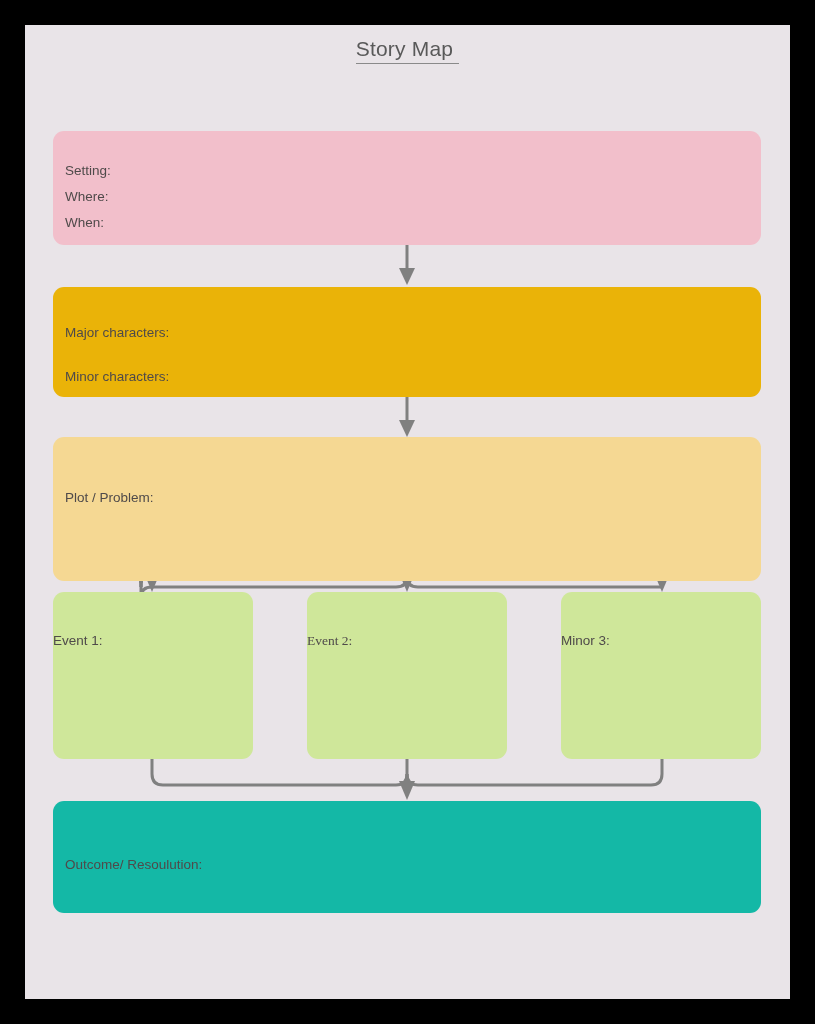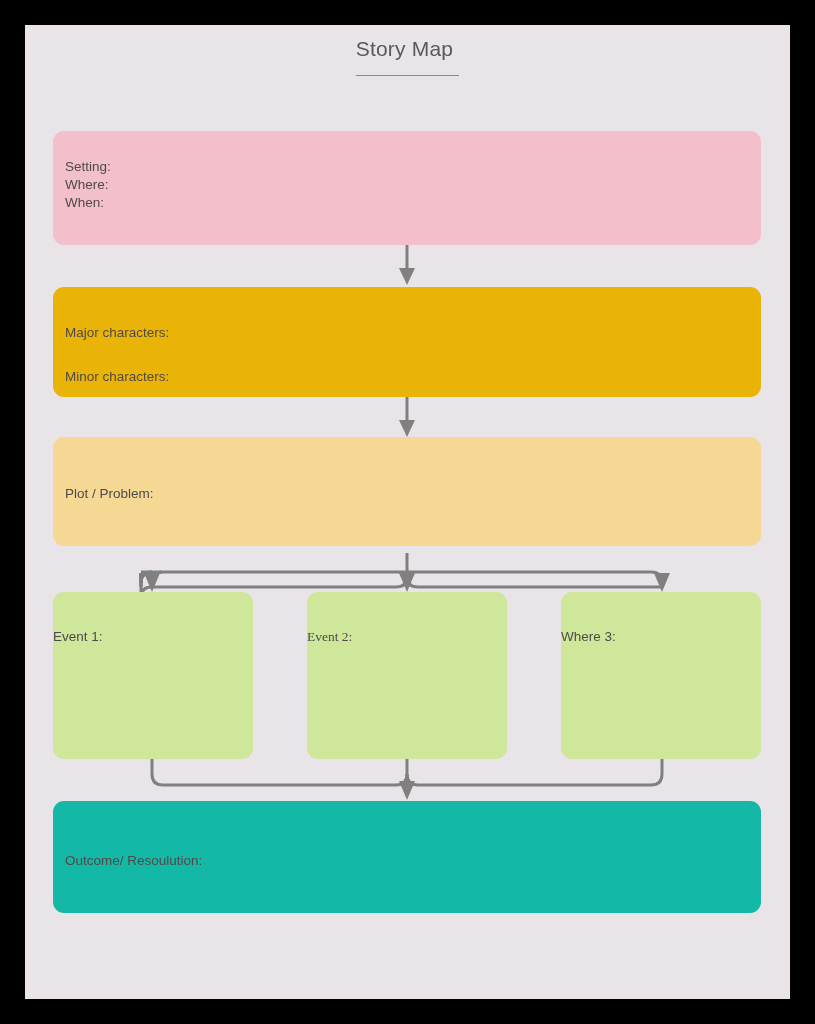--- a/index.html
+++ b/index.html
@@ -35,37 +35,37 @@
     left: 0;
     top: 12px;
     width: 765px;
     text-align: center;
     font-size: 21px;
     color: #595959;
     letter-spacing: 0.2px;
   }
   #title .t-inner {
     border-bottom: 1.5px solid #8a8a8a;
-    padding-bottom: 14px;
+    padding-bottom: 2px;
     display: inline-block;
     white-space: pre;
   }
   
   .box {
     position: absolute;
     border-radius: 11px;
     box-sizing: border-box;
     color: #4a4a4a;
   }
   .box .lines {
     position: absolute;
     left: 12px;
     right: 12px;
     font-size: 13.5px;
-    line-height: 18px;
+    line-height: 26px;
     color: #4f4a4a;
     white-space: pre-line;
   }
   .box .lines.center {
     left: 0;
     right: 0;
     text-align: left;
   }
   #box-setting {
     left: 28px;
@@ -82,21 +82,21 @@
     width: 708px;
     height: 110px;
     background: #b2e4e8;
   }
   #box-characters .lines { top: 24px; line-height: 44px; }
 
   #box-plot {
     left: 28px;
     top: 412px;
     width: 708px;
-    height: 109px;
+    height: 144px;
     background: #f5d893;
   }
   #box-plot .lines { top: 48px; }
 
   .box-event {
     top: 567px;
     width: 200px;
     height: 167px;
     background: #cfe79a;
   }
@@ -200,21 +200,21 @@
       <div class="lines">Plot / Problem:</div>
     </div>
 
     <div class="box box-event" id="box-event-1" style="background: rgb(207, 231, 154);">
       <div class="lines center">Event 1:</div>
     </div>
     <div class="box box-event" id="box-event-2" style="background: rgb(207, 231, 154); font-family: Liberation Serif, serif;">
       <div class="lines center">Event 2:</div>
     </div>
     <div class="box box-event" id="box-event-3" style="background: rgb(207, 231, 154);">
-      <div class="lines center">Where 3:</div>
+      <div class="lines center">Minor 3:</div>
     </div>
 
     <div class="box" id="box-outcome" style="background: #14b8a6;">
       <div class="lines">Outcome/ Resoulution:</div>
     </div>
 
   </div>
 </div>
 
 </body></html>

